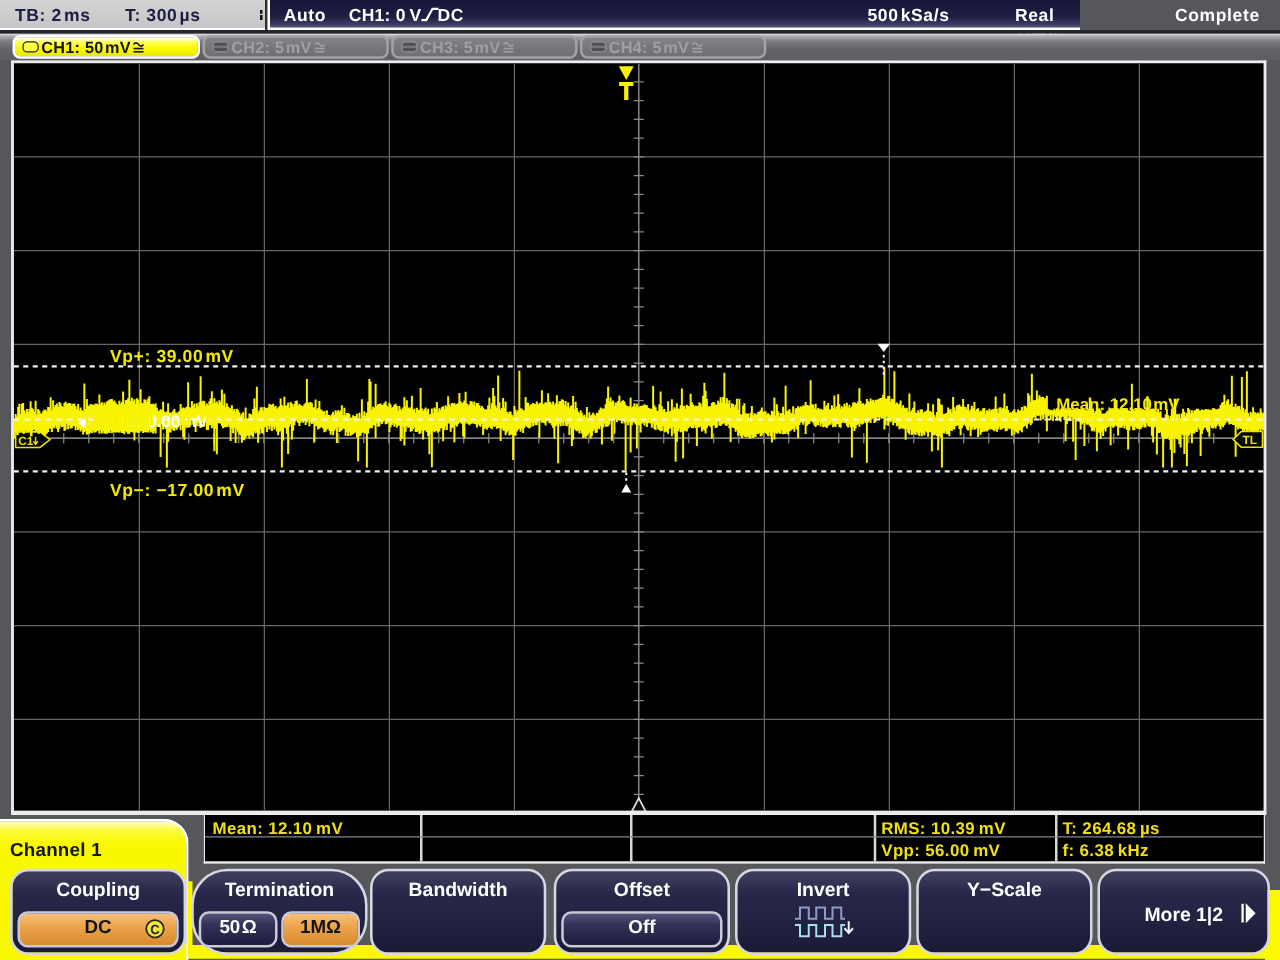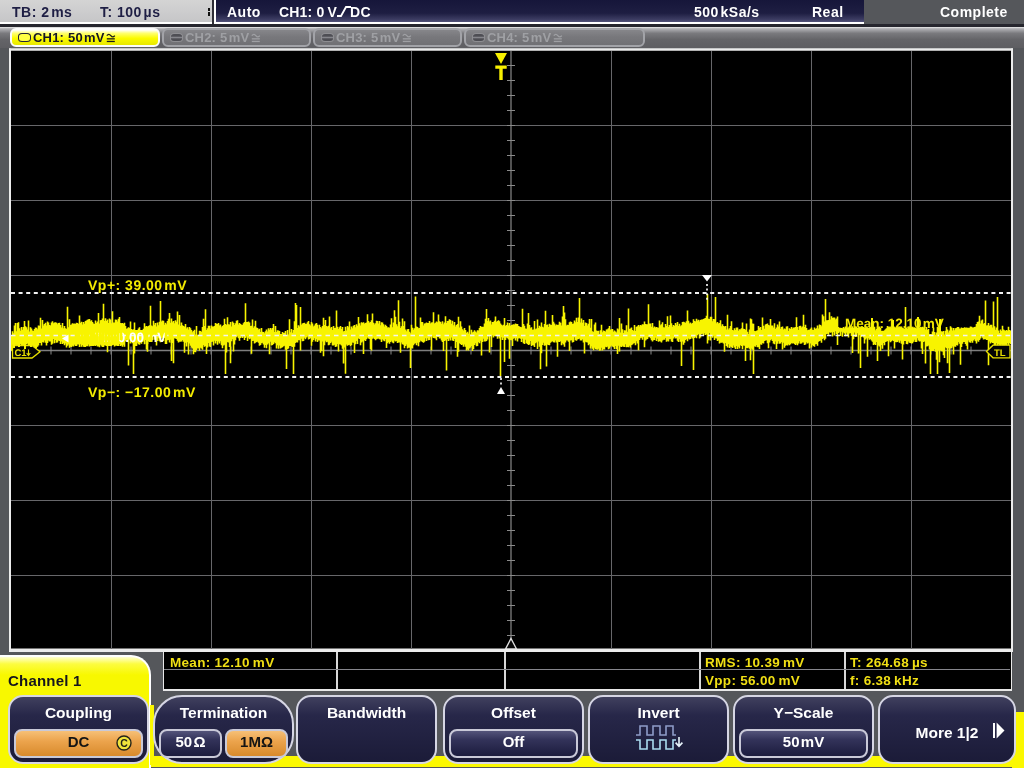--- a/index.html
+++ b/index.html
@@ -20,21 +20,21 @@
   
   #tabrow{left:0;top:27px;width:1024px;height:21px;
     background:linear-gradient(180deg,#ececec 0%,#b2b2b6 8%,#7a7a7e 30%,#646468 60%,#5e5e62 100%);}
   .tab{position:absolute;top:0.5px;height:15.5px;border-radius:6px;font-size:13px;letter-spacing:0.2px;}
   .tab .txt{position:absolute;top:0.5px;left:21px;white-space:nowrap;}
   #tab1{left:10px;width:146px;border:2px solid #fcfcfc;
     background:linear-gradient(#ffffff 0%,#ffff6e 22%,#fbfb00 55%,#e8e800 100%);color:#141428;}
   .tabg{border:2px solid #a2a3a8;background:linear-gradient(#86868a 0%,#78787c 45%,#707074 100%);color:#9fa0a4;}
   #tab2{left:162px;width:145px;}
   #tab3{left:313px;width:145px;}
-  #tab4{left:464px;width:145px;padding-left:32px;}
+  #tab4{left:464px;width:145px;}
   .oct{position:absolute;left:6px;top:3.5px;width:11px;height:7px;border-radius:4px/3.5px;}
   #tab1 .oct{border:1.6px solid #23233a;background:#ffff44;}
   .tabg .oct{border:1.6px solid #8e8e92;background:linear-gradient(#4e4e54 30%,#86868c 50%,#4e4e54 70%);}
   
   #meas{left:163px;top:652px;width:849px;height:39px;background:#000;border-left:1.5px solid #e8e8e8;border-right:1.5px solid #e8e8e8;border-bottom:2px solid #e8e8e8;box-sizing:border-box;}
   .mline{position:absolute;background:#d8d8d8;}
   #meas .txt{position:absolute;color:#f0df14;font-size:13.5px;white-space:nowrap;letter-spacing:0.3px;}
   
   #ch1panel{left:0px;top:655px;width:149px;height:113px;background:linear-gradient(#ffffd0 0px,#fcfc40 7px,#f8f800 18px);
     border-top:2px solid #fff;border-right:2px solid #fff;border-top-right-radius:20px;}
@@ -55,21 +55,21 @@
   #b4{left:443px;width:137px;}
   #b5{left:588px;width:137px;}
   #b6{left:733px;width:137px;}
   #b7{left:878px;width:134px;}
   #b7 .lab{top:27px;}
 </style></head>
 <body>
 
 <div class="abs" id="tbbox">
     <span class="t" style="left:12px">TB: 2 ms</span>
-    <span class="t" style="left:100px">T: 100 µs</span>
+    <span class="t" style="left:100px">T: 300 µs</span>
   </div>
 <div class="abs" id="tdiv1"></div>
 <div class="abs" id="tdiv2"></div>
 <div class="abs" id="tmark"></div>
 <div class="abs" id="tmark2"></div>
 <div class="abs" id="topnavy">
   <span class="t" style="left:11px">Auto</span>
   <span class="t" style="left:63px;letter-spacing:0.2px">CH1: 0 V</span>
   <svg class="t" style="left:121px;top:5px" width="14" height="13" viewBox="0 0 14 13">
       <path d="M0 11 H4 L9 2 H14" stroke="#fff" stroke-width="1.8" fill="none"></path>
@@ -236,23 +236,20 @@
 <div class="btn" id="b5">
     <span class="lab">Invert</span>
   <svg style="position:absolute;left:45px;top:26px" width="50" height="30" viewBox="0 0 50 30">
     <path d="M1 12 h4 v-9 h7 v9 h6 v-9 h7 v9 h6 v-9 h7 v9 h3" stroke="#8e9cc8" stroke-width="1.6" fill="none"></path>
     <path d="M1 17 h4 v9 h7 v-9 h6 v9 h7 v-9 h6 v9 h7 v-9 h3" stroke="#abdcf0" stroke-width="1.6" fill="none"></path>
     <path d="M44 14 v9 m-3.4-3.4 l3.4 3.8 l3.4-3.8" stroke="#e8f4fa" stroke-width="1.6" fill="none"></path>
   </svg>
   </div>
 <div class="btn" id="b6">
     <span class="lab">Y−Scale</span>
-  <div class="inner" style="left:4px;right:4px">
-      <span class="it">50 mV</span>
-    </div>
   </div>
 <div class="btn" id="b7">
     <span class="lab">More 1|2</span>
   <svg style="position:absolute;right:9px;top:25px" width="12" height="17" viewBox="0 0 12 17">
       <rect x="0" y="1" width="2" height="15" fill="#fff"></rect>
       <path d="M3.6 0.5 L11.5 8.5 L3.6 16.5 Z" fill="#fff"></path>
     </svg>
   </div>
 
 </body></html>

